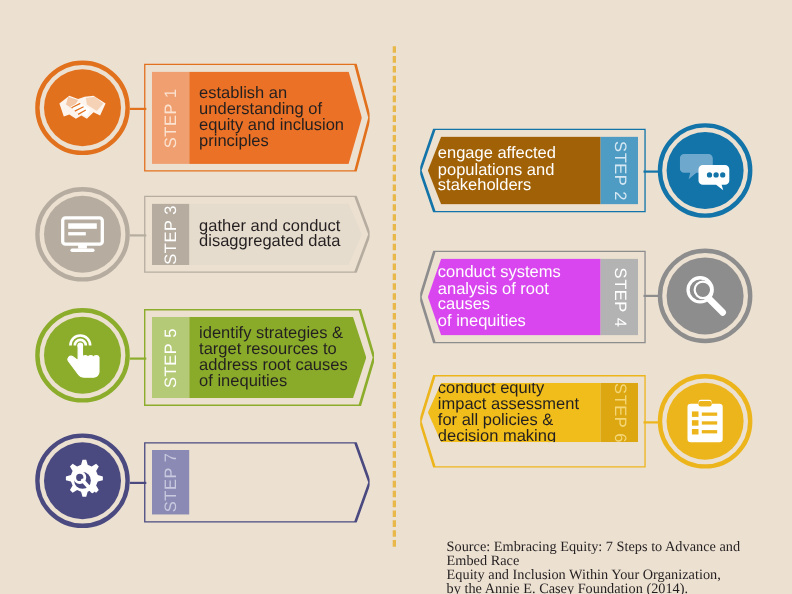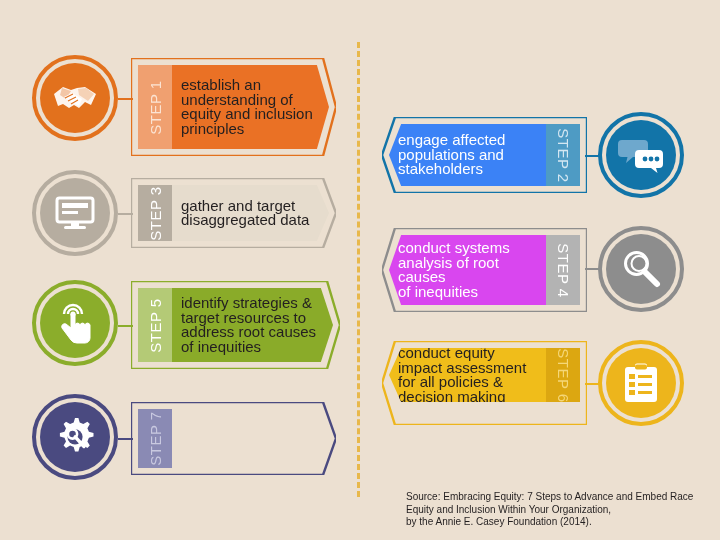--- a/index.html
+++ b/index.html
@@ -83,25 +83,25 @@
 
   
   .rot-l span{transform:rotate(-90deg);}
   .rot-r span{transform:rotate(90deg);}
 
   
   .source{
     position:absolute;
     left:406px;top:491px;
     width:300px;
-    font-size:10px;
+    font-size:13px;
     line-height:12.6px;
     color:#231f20;
     white-space:pre-line;
-    font-family:Liberation Sans, sans-serif;
+    font-family:Liberation Serif, serif;
   }
 </style>
 </head>
 <body>
 
 <div id="canvas">
 
   <div class="divider"></div>
 
   <div class="source">Source:  Embracing Equity: 7 Steps to Advance and Embed Race
@@ -155,21 +155,21 @@
       <div class="outer">
         <svg width="205" height="70" viewBox="0 0 205 70" style="position:absolute;left:0;top:0;">
     <polygon points="0,0 192,0 205,35 192,70 0,70 0,0" fill="none" stroke="#b6ada0" stroke-width="2.4"></polygon>
   </svg>
       </div>
       <div class="content" style="clip-path: polygon(0% 0%, 93.66% 0%, 100% 50%, 93.66% 100%, 0% 100%);">
         <div class="stepcell rot-l" style="background: rgb(182, 173, 160);">
           <span style="color: rgb(255, 255, 255);">STEP 3</span>
         </div>
         <div class="textcell" style="background: rgb(230, 220, 205); color: rgb(35, 31, 32);">
-          <div class="t">gather and target
+          <div class="t">gather and conduct
 disaggregated data</div>
         </div>
       </div>
     </div>
     <div class="connector" style="background: rgb(139, 173, 43); top: 325px; left: 118px; width: 15px;"></div>
     <div class="badge" style="color: rgb(139, 173, 43); left: 32px; top: 280px;">
       <div class="ring"></div>
       <div class="inner">
         <svg width="40" height="42" viewBox="0 0 40 42">
         <path d="M9 12 a9 9 0 0 1 18 0" fill="none" stroke="#ffffff" stroke-width="2.4"></path>
@@ -234,21 +234,21 @@
       </svg>
       </div>
     </div>
     <div class="abox" style="left: 382px; top: 117px; width: 205px; height: 76px;">
       <div class="outer">
         <svg width="205" height="76" viewBox="0 0 205 76" style="position:absolute;left:0;top:0;">
     <polygon points="205,0 13,0 0,38 13,76 205,76 205,0" fill="none" stroke="#1274a8" stroke-width="2.4"></polygon>
   </svg>
       </div>
       <div class="content" style="clip-path: polygon(100% 0%, 6.34% 0%, 0% 50%, 6.34% 100%, 100% 100%);">
-        <div class="textcell" style="background: #3b82f6; color: rgb(255, 255, 255);">
+        <div class="textcell" style="background: #a16207; color: rgb(255, 255, 255);">
           <div class="t">engage affected
 populations and
 stakeholders</div>
         </div>
         <div class="stepcell rot-r" style="background: rgb(78, 155, 196);">
           <span style="color: rgb(212, 231, 242);">STEP 2</span>
         </div>
       </div>
     </div>
     <div class="connector" style="background: rgb(141, 141, 141); top: 268px; left: 585px; width: 15px;"></div>

